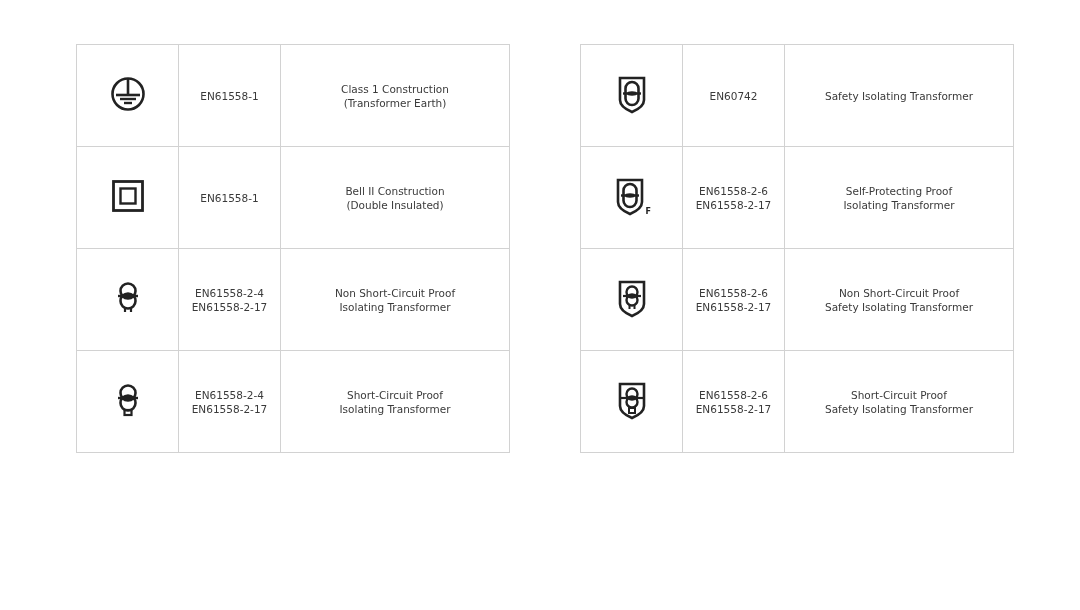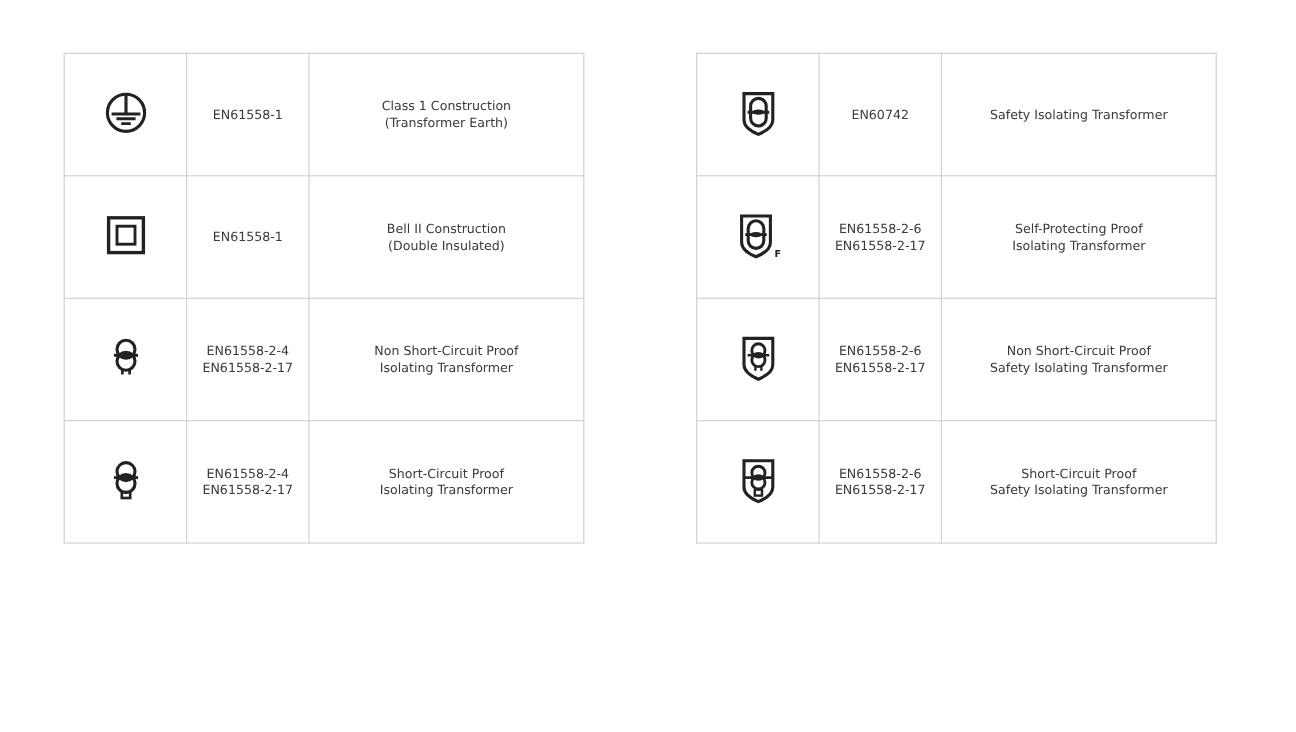--- a/index.html
+++ b/index.html
@@ -1,19 +1,19 @@
 <!DOCTYPE html>
 <html><head>
 <meta charset="utf-8">
 <style>
   html, body { margin: 0; padding: 0; background: #ffffff; }
   body { width: 1080px; height: 610px; position: relative; overflow: hidden;
          font-family: "DejaVu Sans", "Liberation Sans", sans-serif; color: #333333; }
   .sym-table { position: absolute; top: 44px; border-collapse: collapse; table-layout: fixed; }
-  .sym-table.left { left: 53px; }
+  .sym-table.left { left: 76px; }
   .sym-table.right { left: 580px; }
   .sym-table td { border: 1.5px solid #d2d2d2; height: 101px; padding: 0; text-align: center;
                   vertical-align: middle; font-size: 10.5px; line-height: 14px; color: #3a3a3a; }
   .col-icon { width: 102px; }
   .col-std { width: 102px; }
   .col-desc { width: 229px; }
   .icon { display: inline-block; width: 50px; height: 50px; }
   .icon svg { width: 50px; height: 50px; display: block; }
   .line { display: block; }
 </style>

